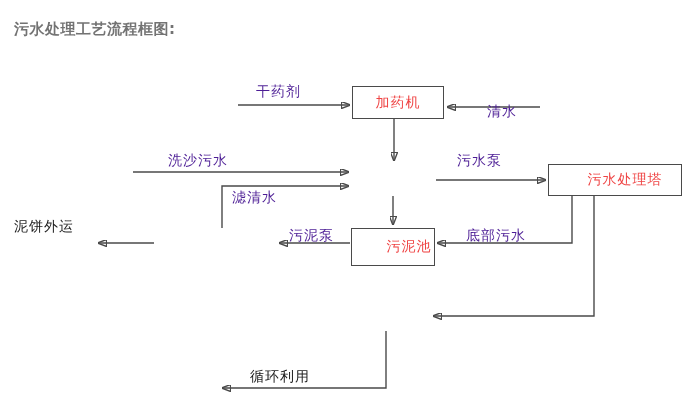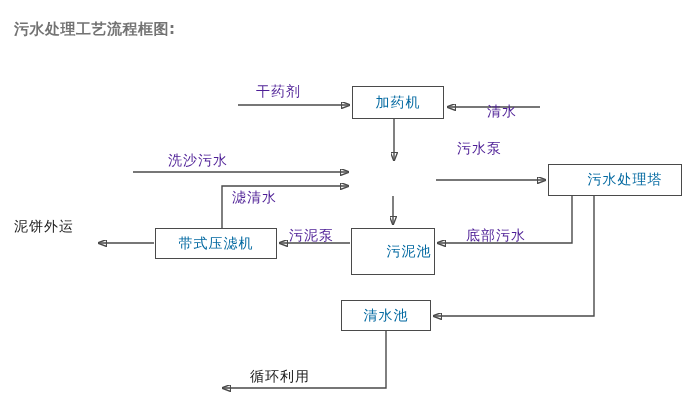--- a/index.html
+++ b/index.html
@@ -23,21 +23,21 @@
     font-weight: bold;
     color: #737373;
     letter-spacing: 0.5px;
     white-space: nowrap;
   }
   .node {
     position: absolute;
     box-sizing: border-box;
     border: 1px solid #4a4a4a;
     background: #ffffff;
-    color: #0369a1;
+    color: #ef4444;
     font-size: 14px;
     display: flex;
     align-items: center;
     justify-content: center;
     white-space: nowrap;
     letter-spacing: 1px;
   }
   .edge-label {
     position: absolute;
     font-size: 14px;
@@ -107,41 +107,35 @@
 
   <div class="node" style="left:352px; top:86px; width:92px; height:33px;">
     <span>加药机</span>
   </div>
 
 
   <div class="node" style="left:548px; top:164px; width:134px; height:32px;padding-left:20px;">
     <span>污水处理塔</span>
   </div>
 
-  <div class="node" style="left:155px; top:228px; width:122px; height:31px;">
-    <span>带式压滤机</span>
-  </div>
 
-  <div class="node" style="left:351px; top:228px; width:84px; height:47px;padding-left:32px;">
+  <div class="node" style="left:351px; top:228px; width:84px; height:38px;padding-left:32px;">
     <span>污泥池</span>
   </div>
 
-  <div class="node" style="left:341px; top:300px; width:90px; height:31px;">
-    <span>清水池</span>
-  </div>
 
   <div class="edge-label" style="left:256px; top:83px;">干药剂</div>
 
   <div class="edge-label" style="left:487px; top:83px;margin-top:20px;">清水</div>
 
   <div class="edge-label" style="left:168px; top:152px;text-align:center;">洗沙污水</div>
 
   <div class="edge-label" style="left:232px; top:189px;">滤清水</div>
 
-  <div class="edge-label" style="left:457px; top:140px;">污水泵</div>
+  <div class="edge-label" style="left:457px; top:152px;">污水泵</div>
 
   <div class="edge-label" style="left:289px; top:227px;">污泥泵</div>
 
   <div class="edge-label" style="left:466px; top:227px;">底部污水</div>
 
   <div class="terminal-label" style="left:14px; top:218px;">泥饼外运</div>
 
   <div class="terminal-label" style="left:250px; top:368px;">循环利用</div>
 
 </div>

